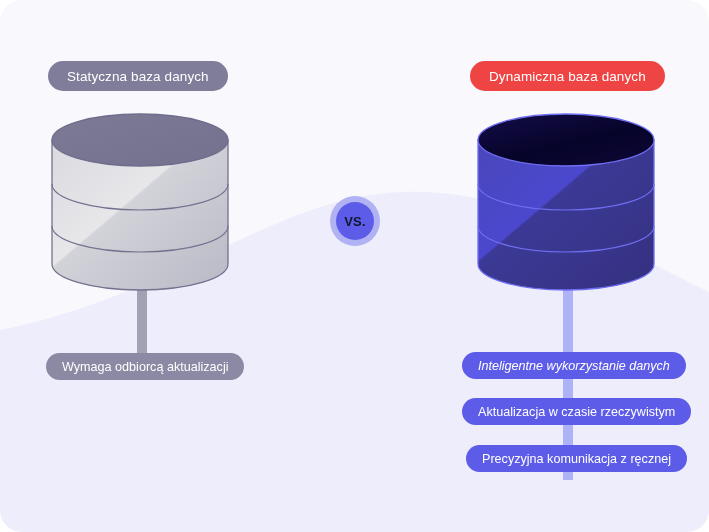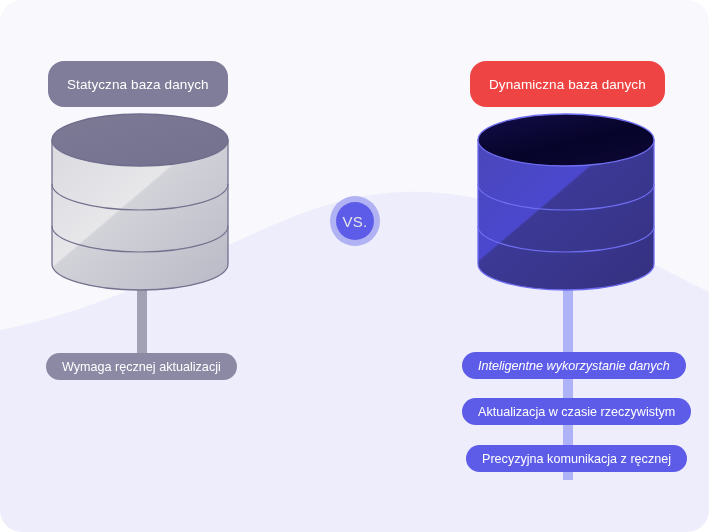--- a/index.html
+++ b/index.html
@@ -33,21 +33,21 @@
     pointer-events: none;
   }
 
   
   .title-pill {
     position: absolute;
     display: flex;
     align-items: center;
     justify-content: center;
     height: 30px;
-    padding: 8px 19px;
+    padding: 0 19px;
     border-radius: 16px;
     font-size: 13.5px;
     letter-spacing: .1px;
     color: #ffffff;
     white-space: nowrap;
   }
   #title-static {
     left: 48px;
     top: 61px;
     background: #7f7d99;
@@ -99,23 +99,23 @@
   #vs-inner {
     width: 38px;
     height: 38px;
     border-radius: 50%;
     background: #5d5ce8;
     display: flex;
     align-items: center;
     justify-content: center;
   }
   #vs-label {
-    color: #e5e5e5;
-    font-size: 15px;
-    font-weight: normal;
+    color: #0f172a;
+    font-size: 13px;
+    font-weight: bold;
     letter-spacing: .2px;
   }
 
   
   .feature-pill {
     position: absolute;
     display: flex;
     align-items: center;
     justify-content: center;
     height: 27px;
@@ -196,21 +196,21 @@
   <div class="title-pill" id="title-static">Statyczna baza danych</div>
 
   <div class="title-pill" id="title-dynamic">Dynamiczna baza danych</div>
 
   <div id="vs-badge">
     <div id="vs-inner">
       <span id="vs-label">VS.</span>
     </div>
   </div>
 
-  <div class="feature-pill gray" id="feat-left-0">Wymaga ręcznej aktualizacji</div>
+  <div class="feature-pill gray" id="feat-left-0">Wymaga odbiorcą aktualizacji</div>
 
   <div class="feature-pill blue" id="feat-right-0">Inteligentne wykorzystanie danych</div>
 
   <div class="feature-pill blue" id="feat-right-1">Aktualizacja w czasie rzeczywistym</div>
 
   <div class="feature-pill blue" id="feat-right-2">Precyzyjna komunikacja z ręcznej</div>
 
 </div>
 
 </body></html>

